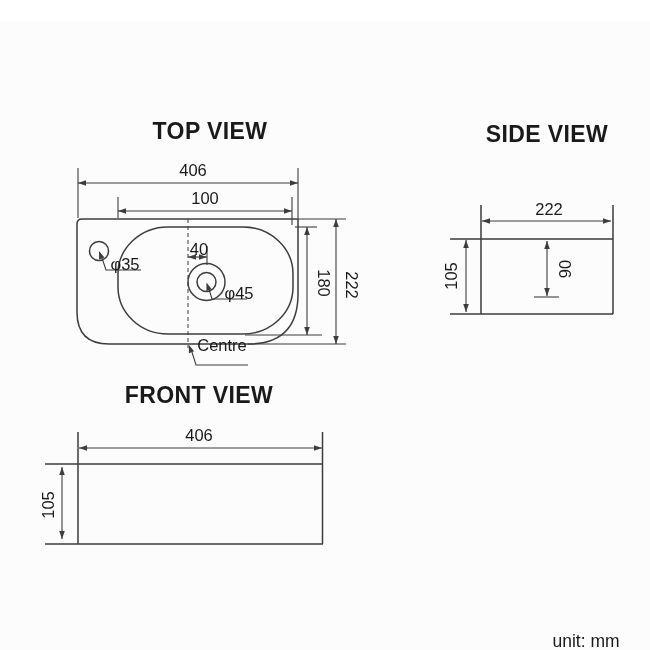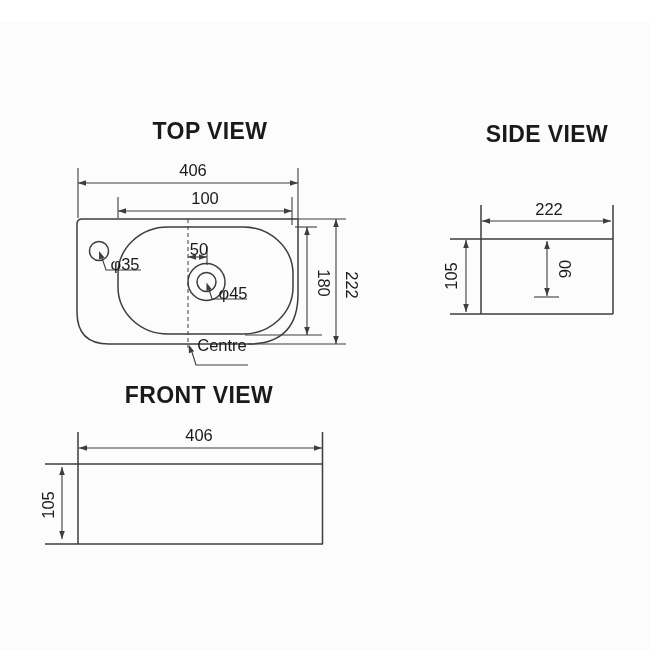--- a/index.html
+++ b/index.html
@@ -123,28 +123,29 @@
       <polygon class="arr" points="62,517 59.2,509 64.8,509"></polygon>
     </g>
   </svg>
 
   <div class="lbl title" style="left:130px; top:97px;  width:160px;">TOP VIEW</div>
   <div class="lbl title" style="left:467px; top:100px; width:160px;">SIDE VIEW</div>
   <div class="lbl title" style="left:109px; top:361px; width:180px;">FRONT VIEW</div>
 
   <div class="lbl dim" style="left:173px; top:139px; width:40px;">406</div>
   <div class="lbl dim" style="left:185px; top:167px; width:40px;">100</div>
-  <div class="lbl dim" style="left:184px; top:218px; width:30px;">50</div>
+  <div class="lbl dim" style="left:184px; top:218px; width:30px;">40</div>
   <div class="lbl dim" style="left:103px; top:233px; width:44px;">φ35</div>
-  <div class="lbl dim" style="left:211px; top:262px; width:44px;">φ45</div>
+  <div class="lbl dim" style="left:217px; top:262px; width:44px;">φ45</div>
   <div class="lbl dim" style="left:193px; top:314px; width:58px;">Centre</div>
   <div class="lbl dim rot-cw" style="left:305px; top:253px; width:40px; height:16px;">180</div>
   <div class="lbl dim rot-cw" style="left:333px; top:255px; width:40px; height:16px;">222</div>
 
   <div class="lbl dim" style="left:529px; top:178px; width:40px;">222</div>
   <div class="lbl dim rot-ccw" style="left:430px; top:246px; width:40px; height:16px;">105</div>
   <div class="lbl dim rot-ccw" style="left:544px; top:239px; width:40px; height:16px;">90</div>
 
   <div class="lbl dim" style="left:179px; top:404px; width:40px;">406</div>
   <div class="lbl dim rot-ccw" style="left:27px; top:475px; width:40px; height:16px;">105</div>
 
+  <div class="lbl unit" style="left:536px; top:610px; width:100px;">unit: mm</div>
 
 </div>
 
 </body></html>

